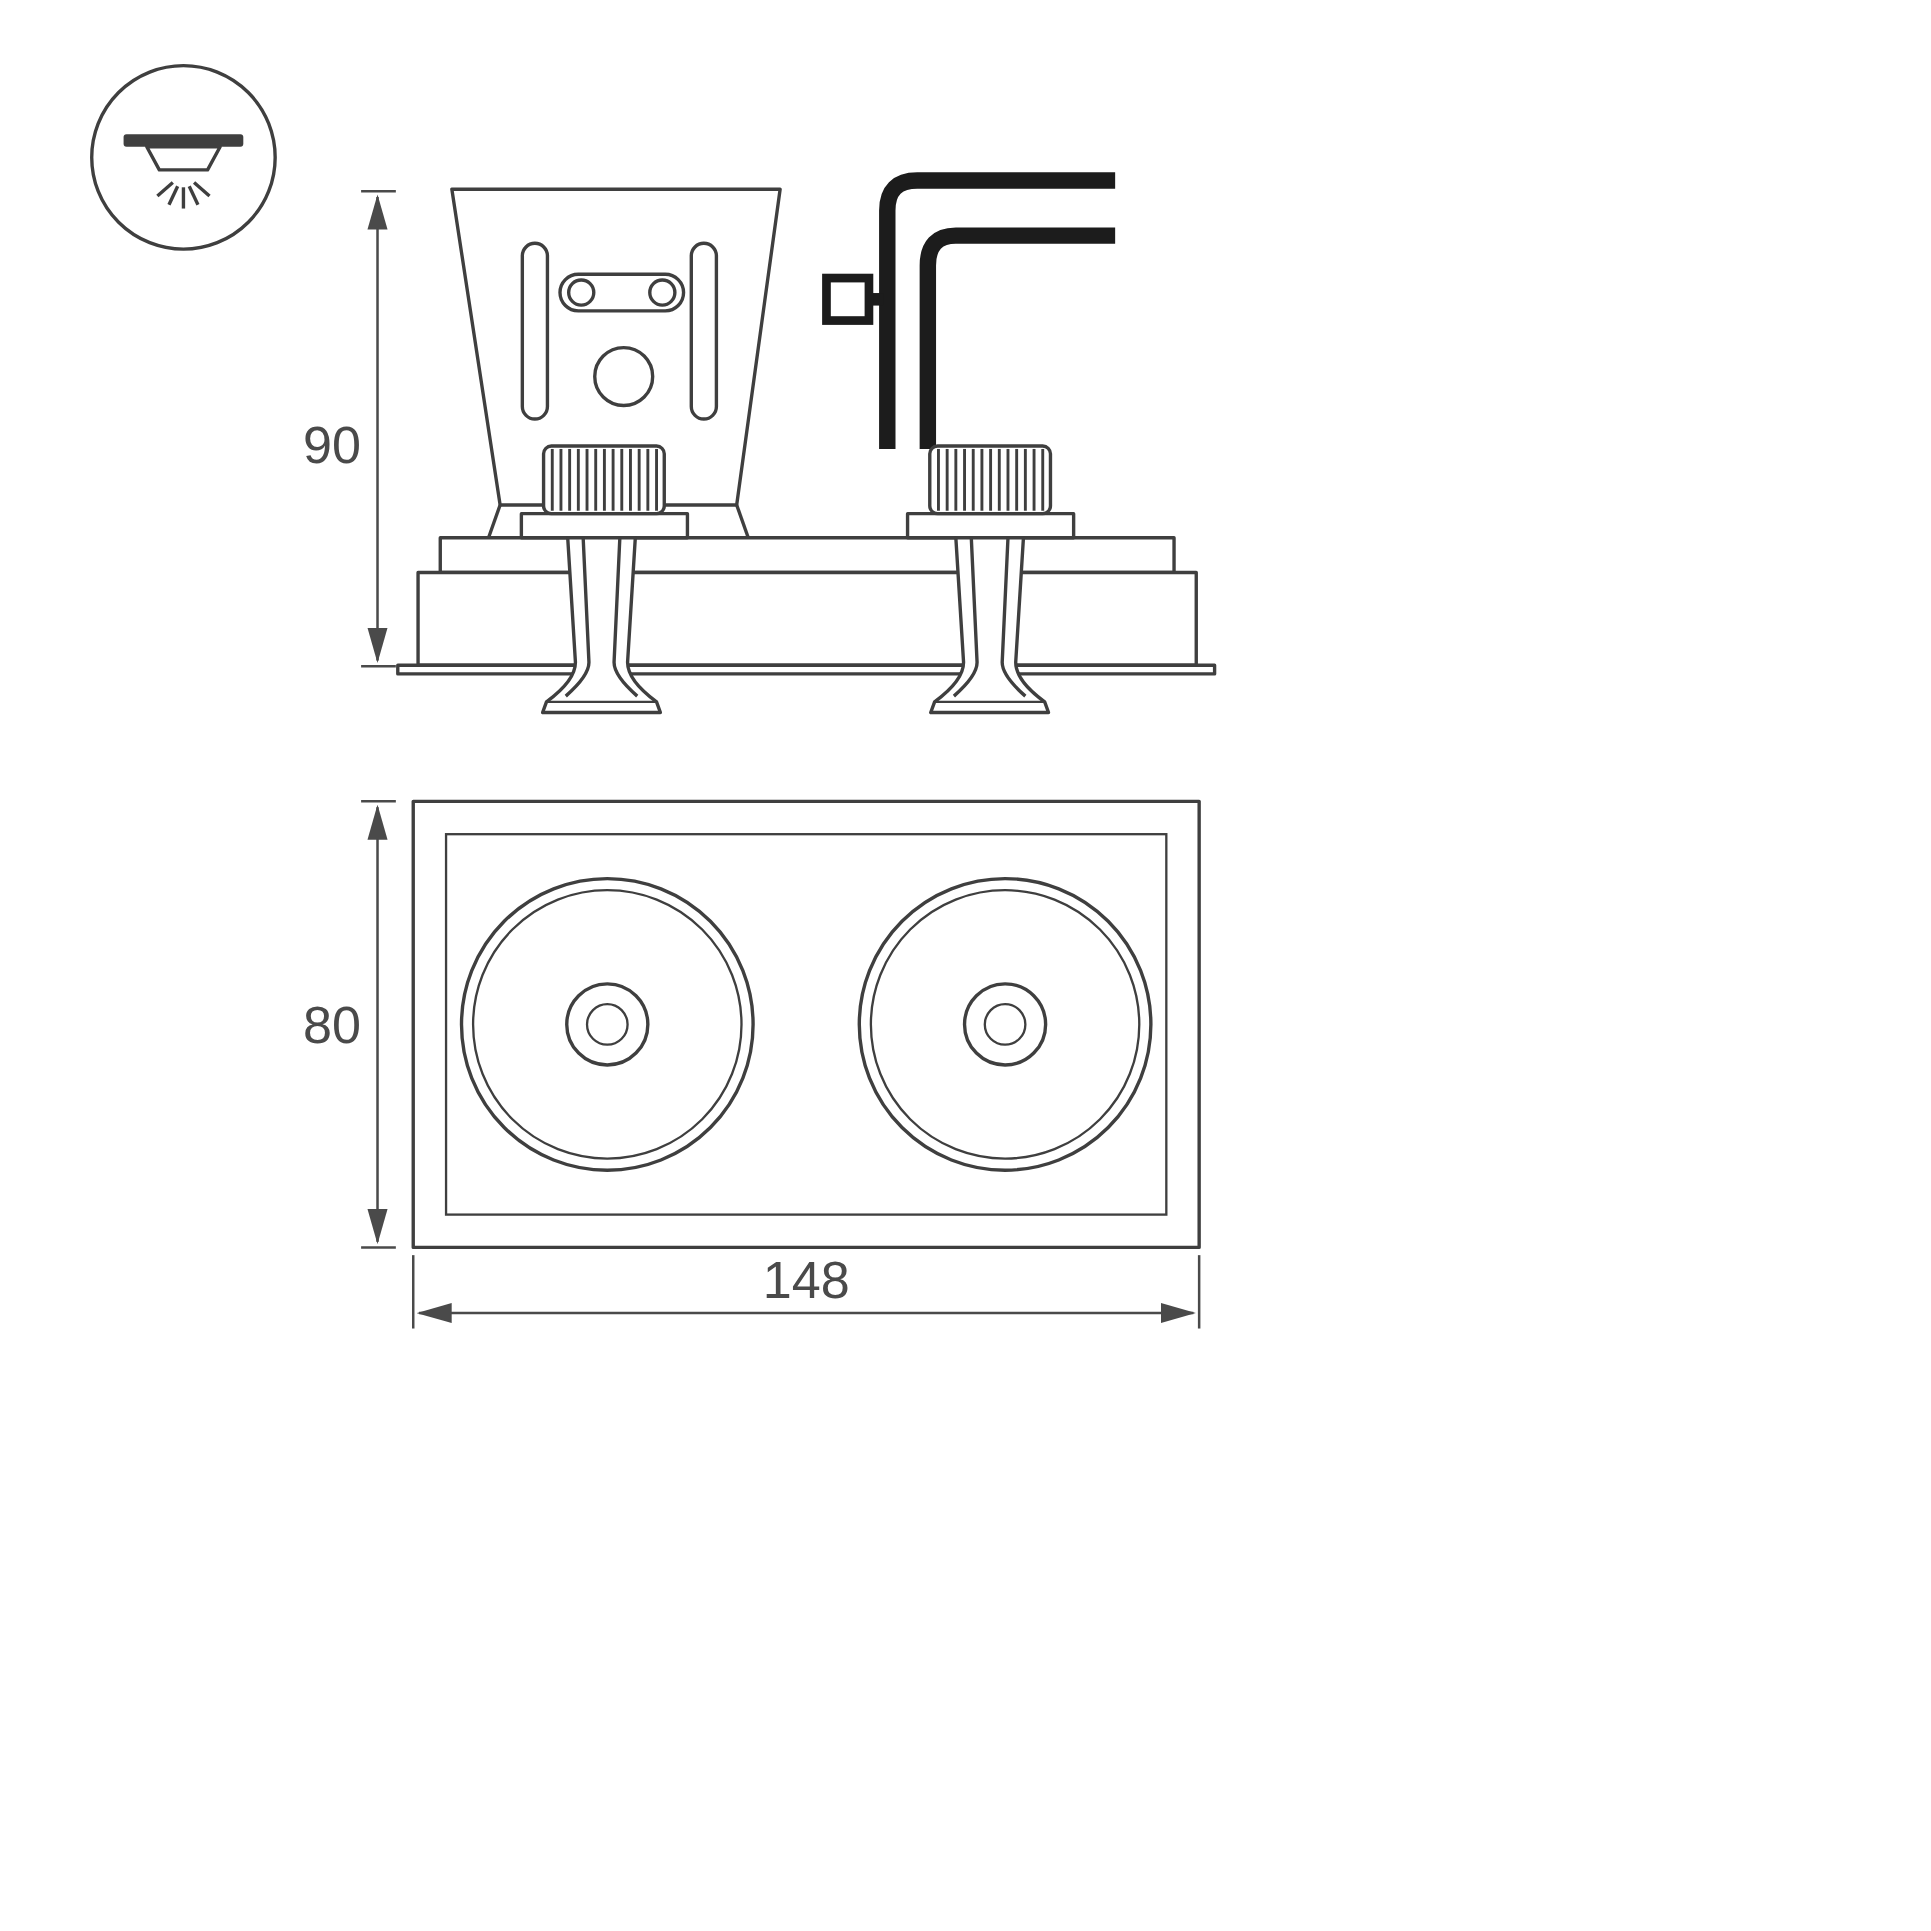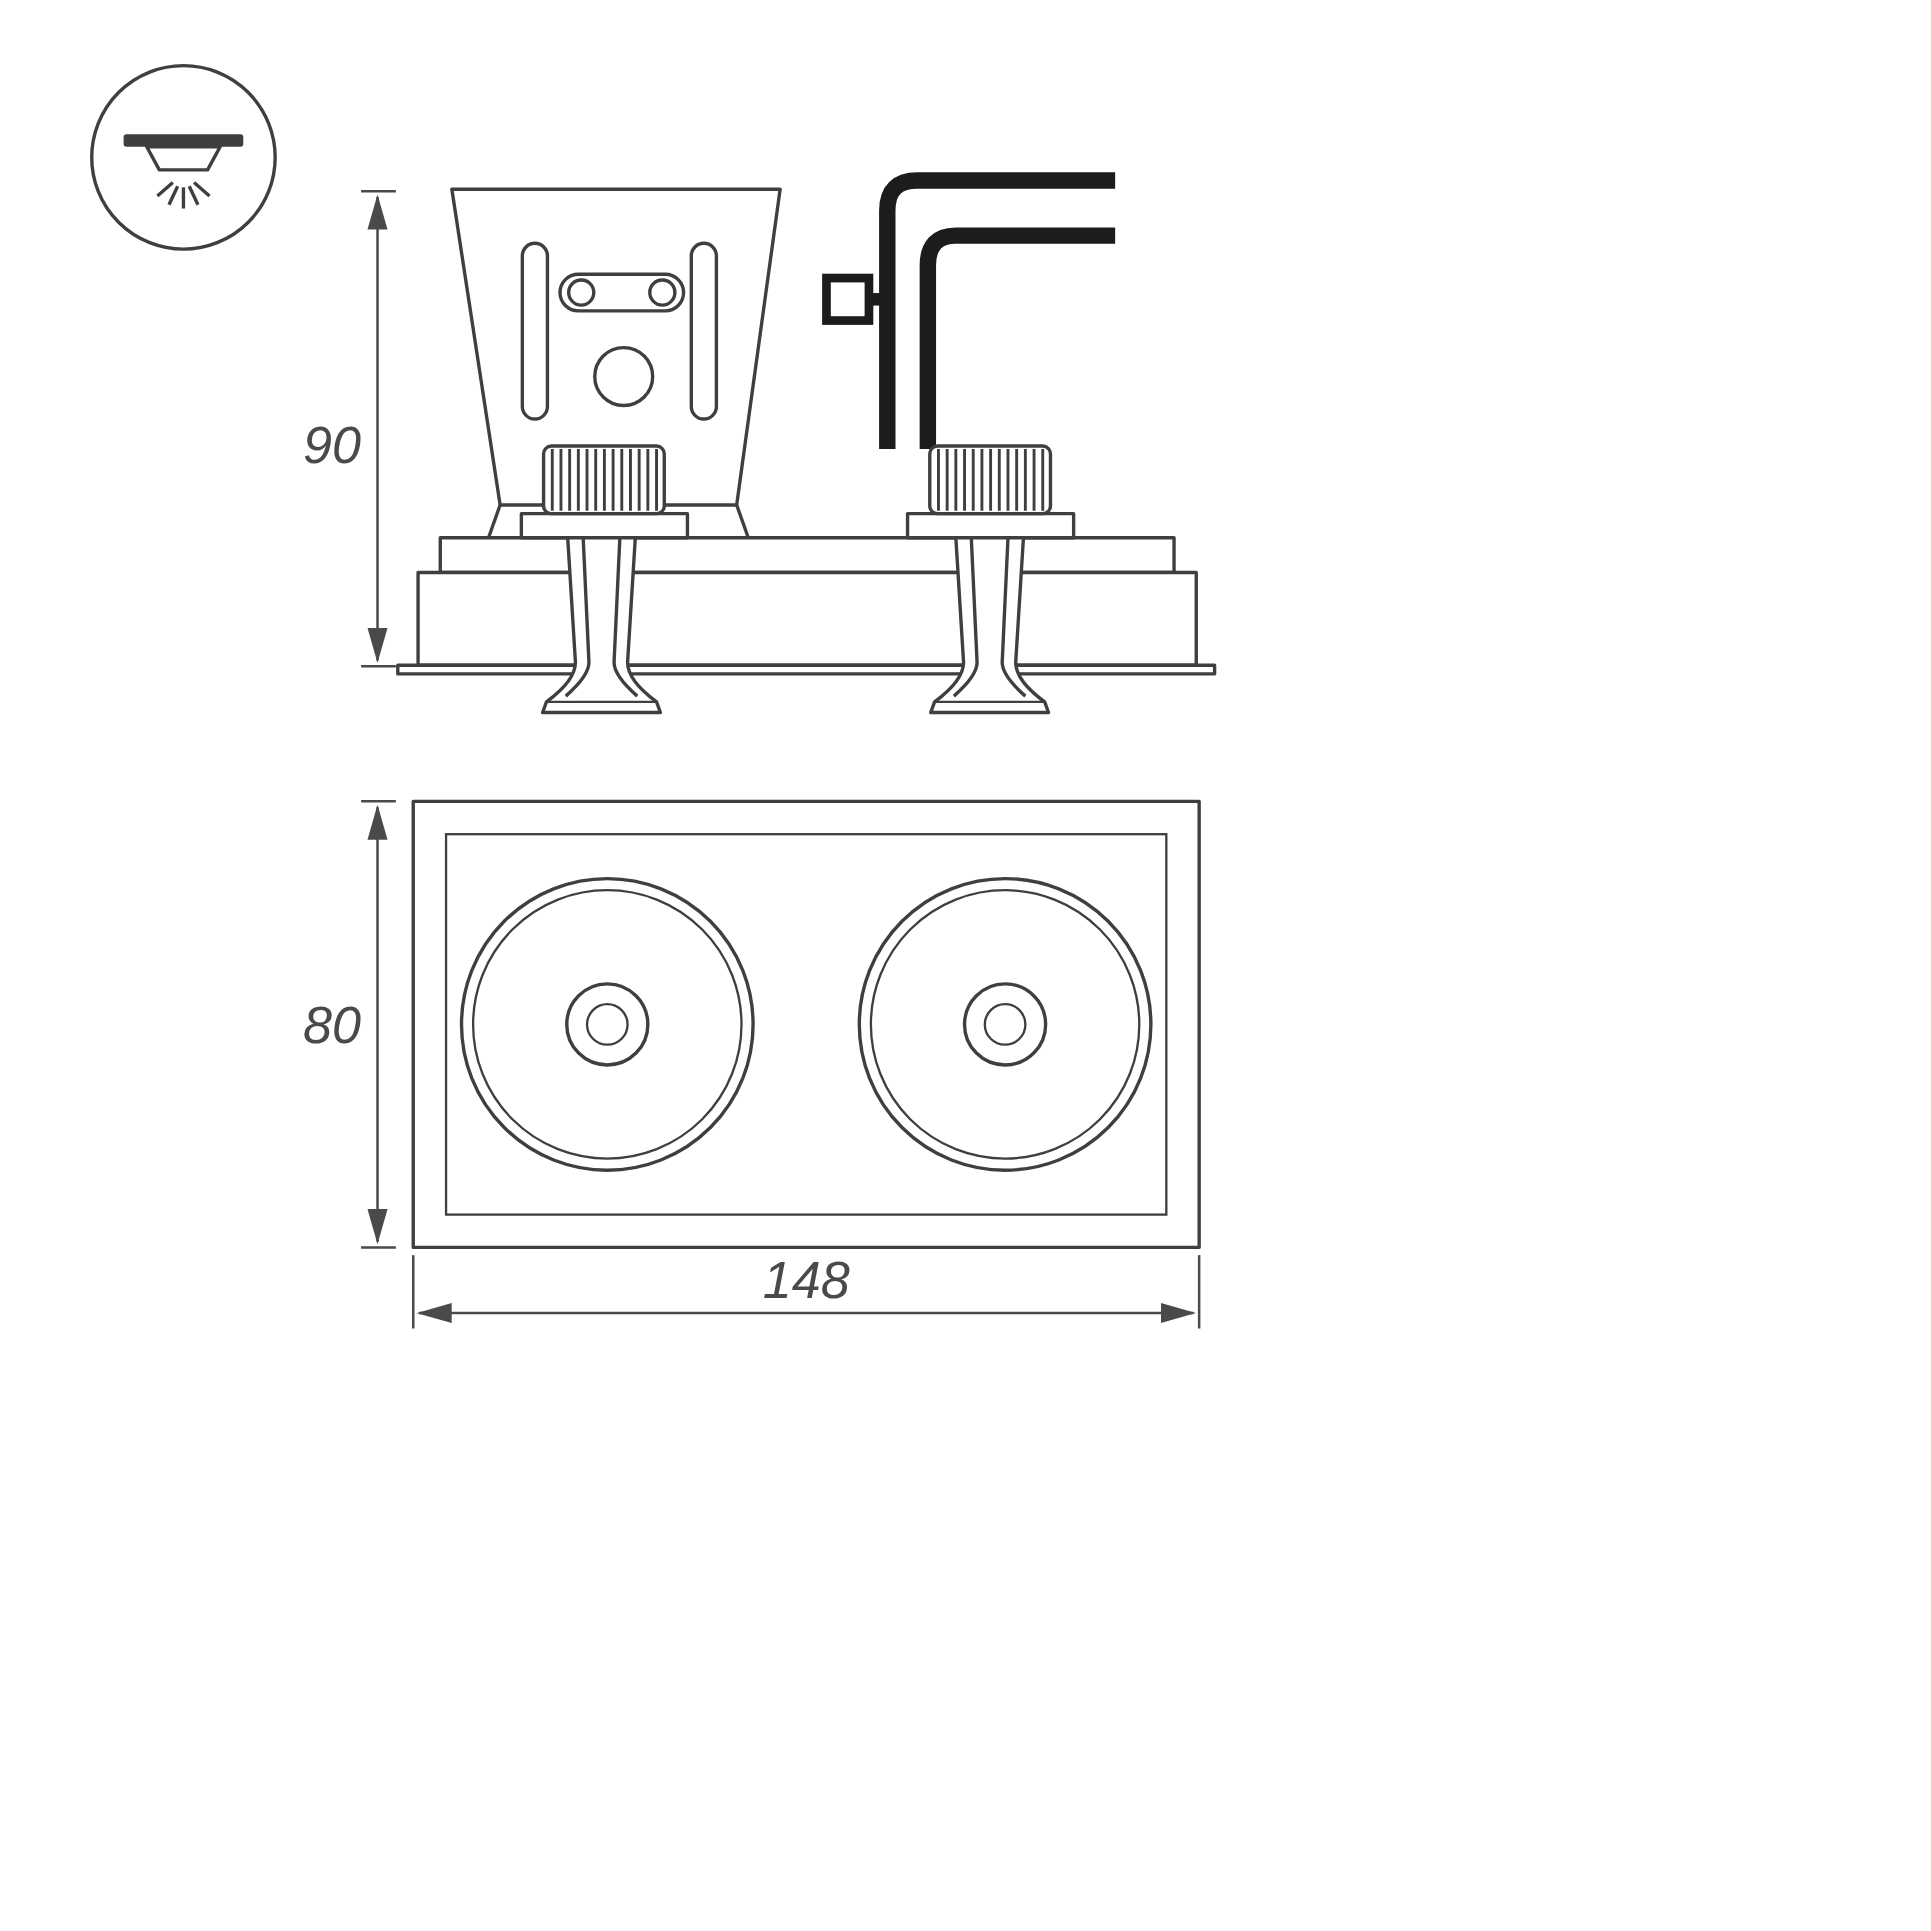--- a/index.html
+++ b/index.html
@@ -1,21 +1,20 @@
 <!DOCTYPE html>
 <html><head>
 <meta charset="utf-8">
 <style>
   html,body { margin:0; padding:0; background:#ffffff; }
   .canvas {
     position:relative;
     width:1931px; height:1637px;
     background:#ffffff;
     font-family:"Liberation Sans", sans-serif;
-    font-style:italic;
   }
   svg { display:block; }
   .ln   { stroke:#3f3f3f; fill:none;    stroke-width:3.5; stroke-linejoin:round; }
   .lnw  { stroke:#3f3f3f; fill:#ffffff; stroke-width:3.5; stroke-linejoin:round; }
   .lnth { stroke:#3f3f3f; fill:none;    stroke-width:2.4; }
   .fin  { stroke:#3f3f3f; fill:none;    stroke-width:3;   }
   .cable{ stroke:#1c1c1c; fill:none;    stroke-width:17;  }
   .cable-box { stroke:#1c1c1c; fill:#ffffff; stroke-width:9; }
   .dim  { stroke:#4a4a4a; fill:none;    stroke-width:2.6; }
   .dim-text { fill:#4a4a4a; font-size:54px; font-family:"Liberation Sans", sans-serif; }

